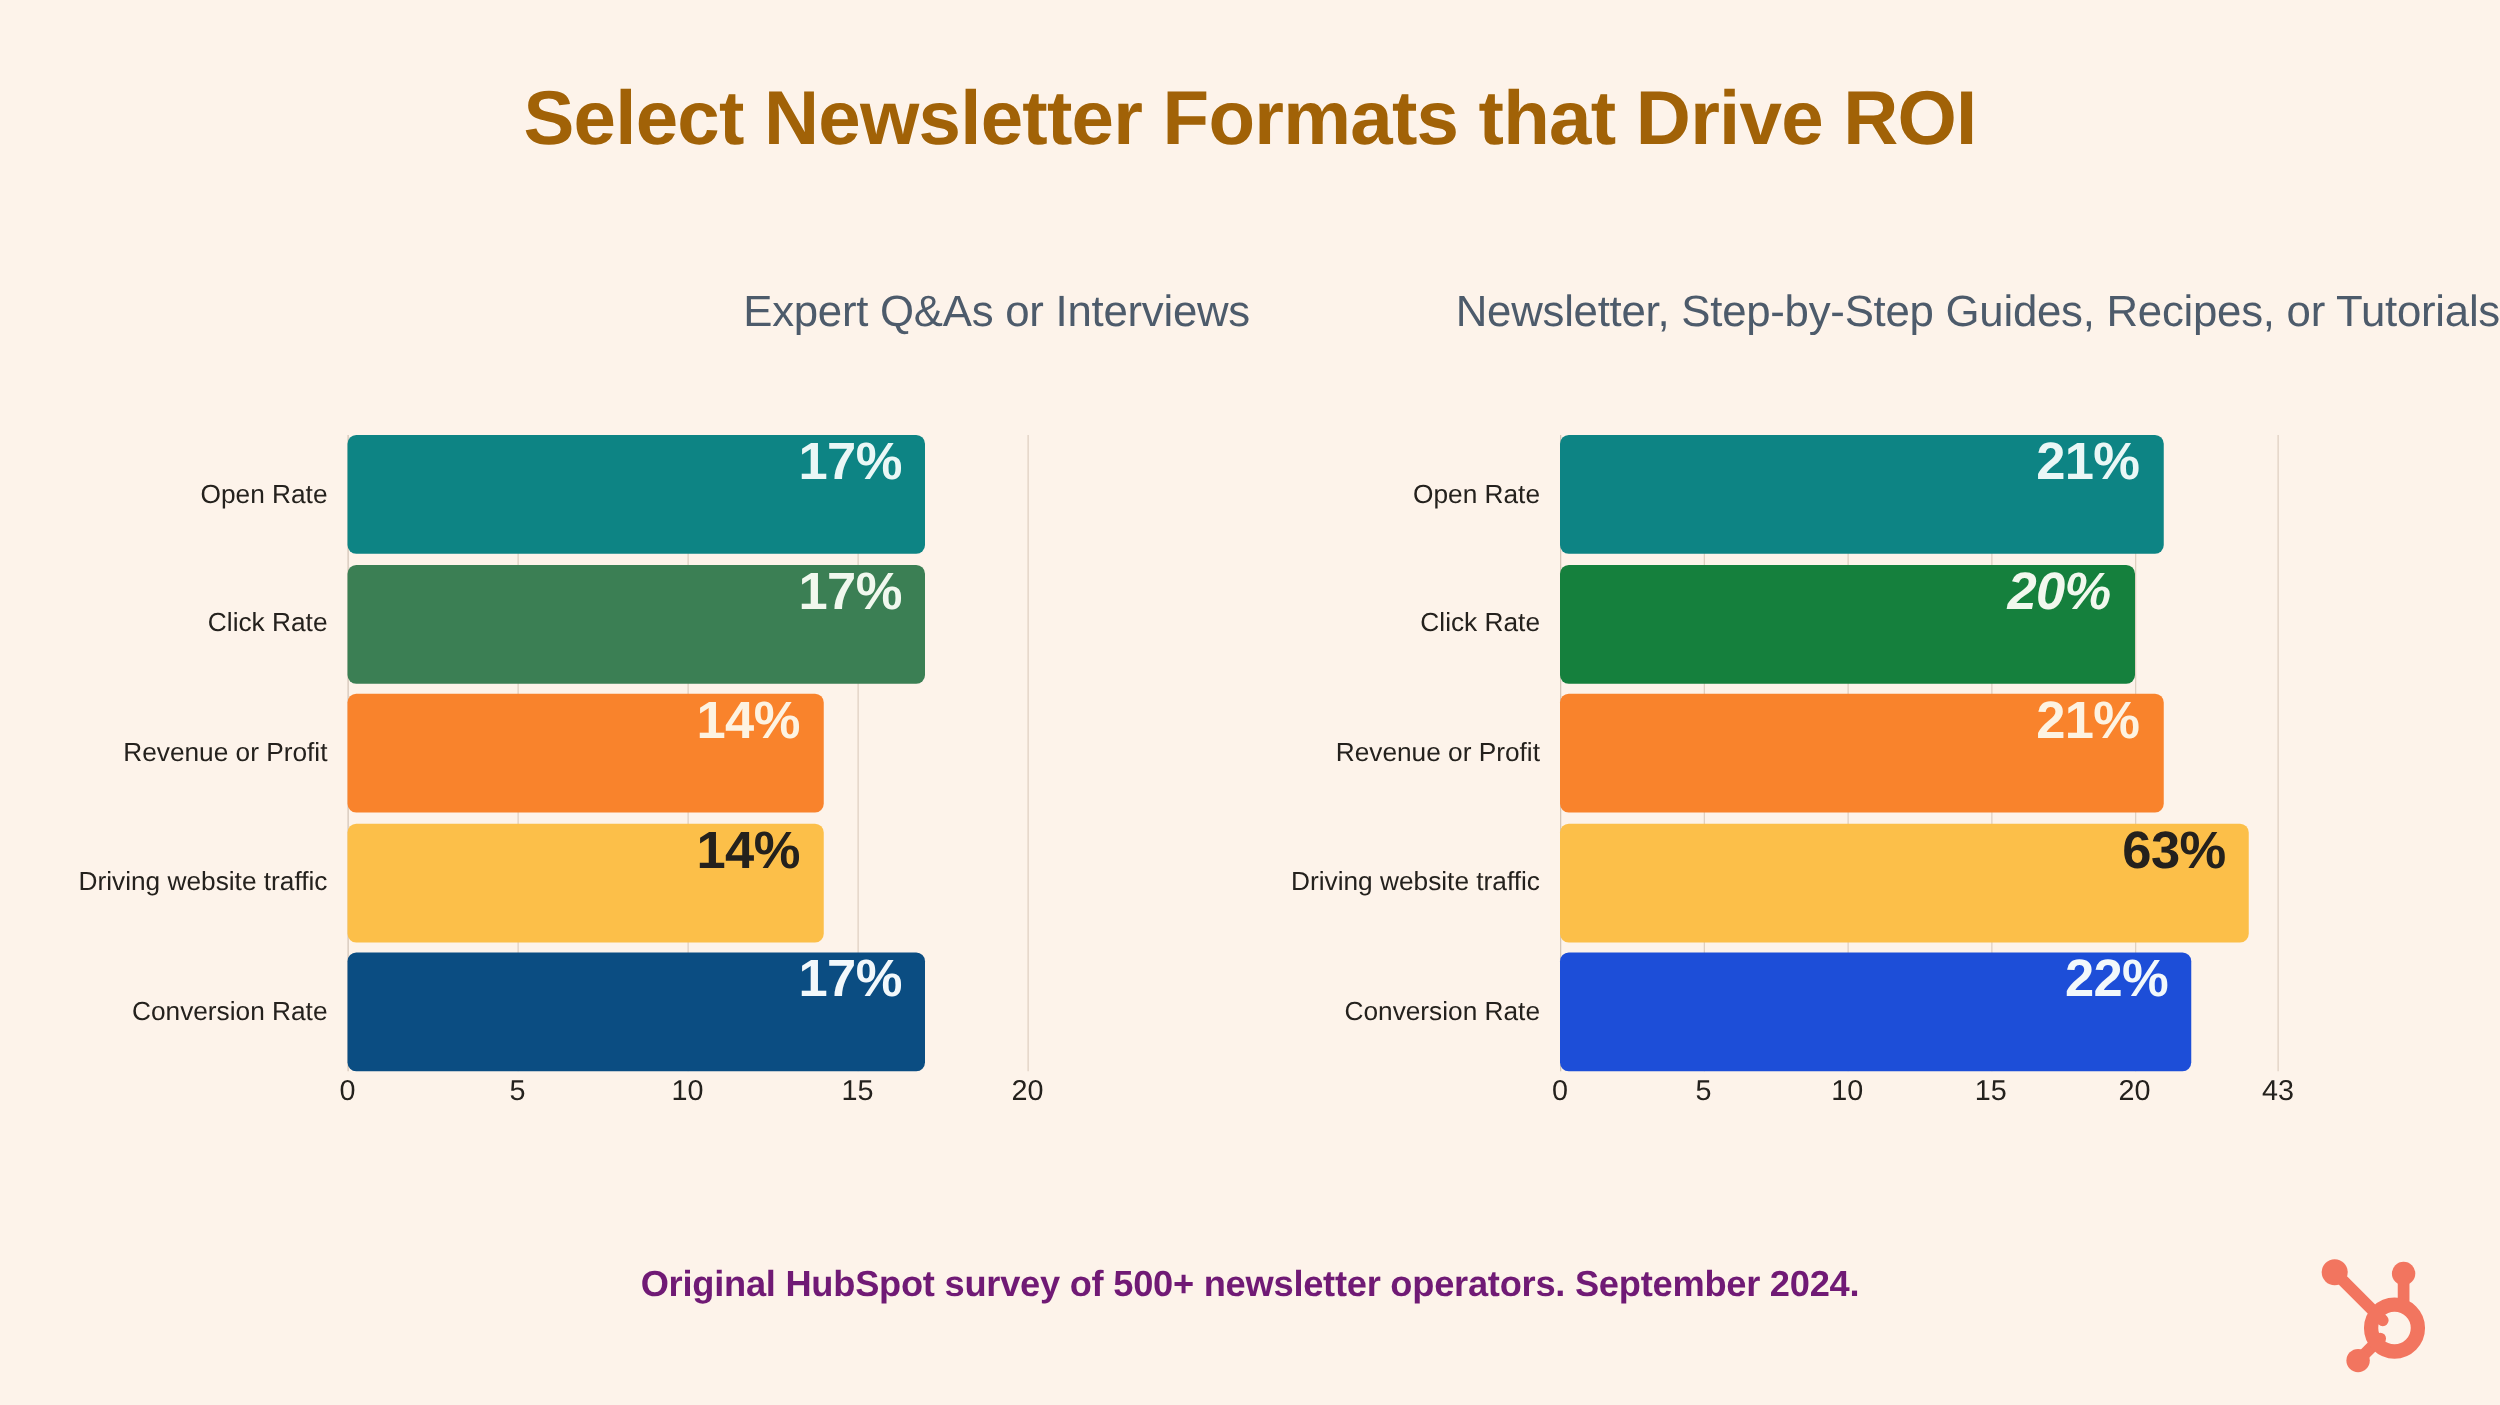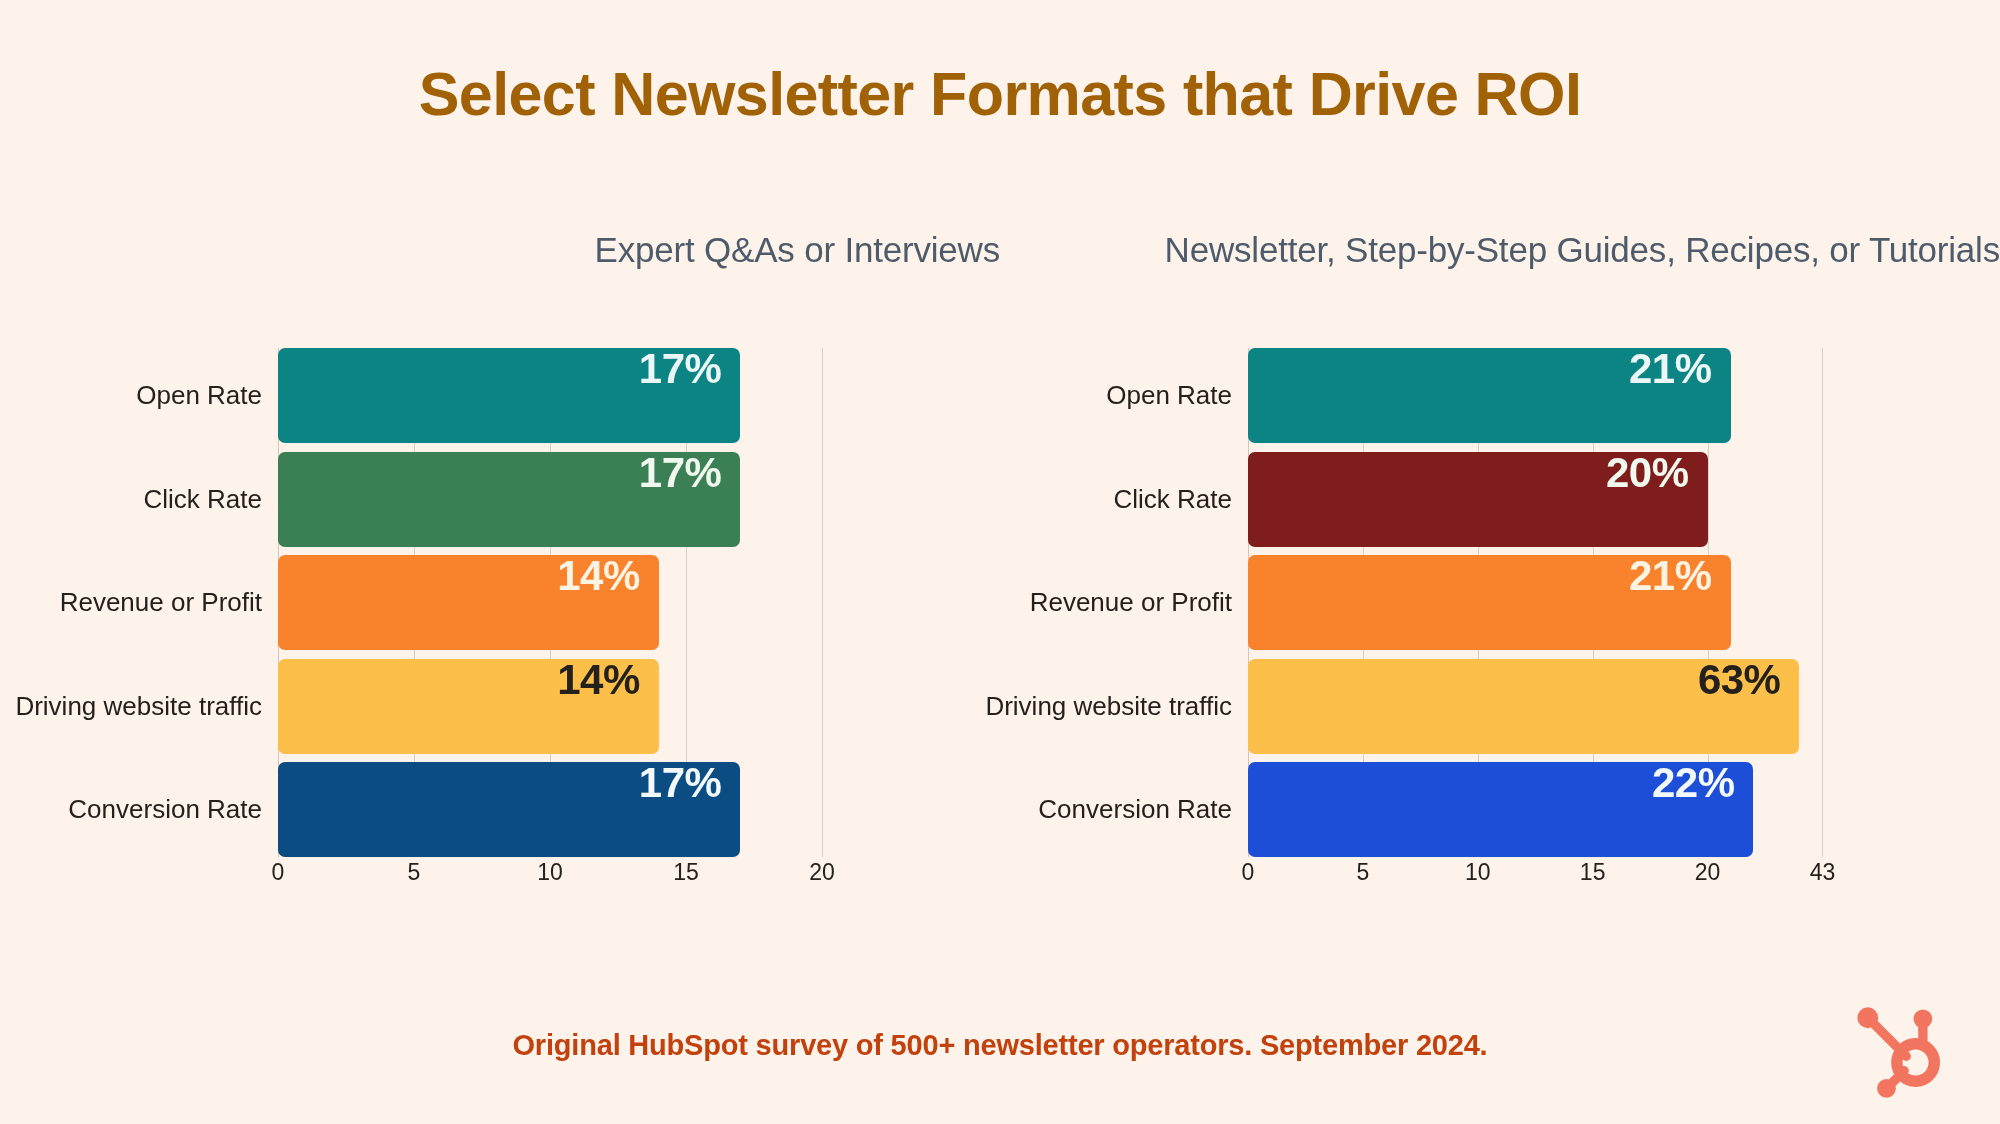--- a/index.html
+++ b/index.html
@@ -134,21 +134,21 @@
   .cat-label {
     position: absolute;
     right: 100%;
     top: 0;
     height: 95px;
     display: flex;
     align-items: center;
     justify-content: flex-end;
     padding-right: 16px;
     white-space: nowrap;
-    font-size: 26px;
+    font-size: 21px;
     color: #24211d;
   }
 
   
   .xaxis {
     position: absolute;
     left: 0;
     right: 0;
     bottom: 0;
     height: 36px;
@@ -159,26 +159,26 @@
     transform: translateX(-50%);
     font-size: 23px;
     color: #24211d;
     white-space: nowrap;
   }
 
   
   .footer {
     position: absolute;
     left: 0;
-    bottom: 62px;
+    bottom: 79px;
     width: 2000px;
     text-align: center;
     font-size: 29px;
     font-weight: bold;
-    color: #c2410c;
+    color: #701a75;
     letter-spacing: -0.2px;
   }
 
   .logo {
     position: absolute;
     right: 48px;
     bottom: 22px;
     width: 104px;
     height: 104px;
   }
@@ -260,21 +260,21 @@
             </div>
           <div class="bars" id="bars-right">
               <div class="bar-row">
                 <div class="cat-label">Open Rate</div>
                 <div class="bar" style="width: 80.1527%; background: rgb(13, 132, 132);">
                   <span class="bar-value" style="color: rgb(234, 247, 246);">21%</span>
                 </div>
               </div>
               <div class="bar-row">
                 <div class="cat-label">Click Rate</div>
-                <div class="bar" style="width: 76.3359%; background: #7f1d1d;">
+                <div class="bar" style="width: 76.3359%; background: #15803d; font-style: italic;">
                   <span class="bar-value" style="color: rgb(241, 248, 238);">20%</span>
                 </div>
               </div>
               <div class="bar-row">
                 <div class="cat-label">Revenue or Profit</div>
                 <div class="bar" style="width: 80.1527%; background: rgb(249, 131, 44);">
                   <span class="bar-value" style="color: rgb(253, 243, 226);">21%</span>
                 </div>
               </div>
               <div class="bar-row">

